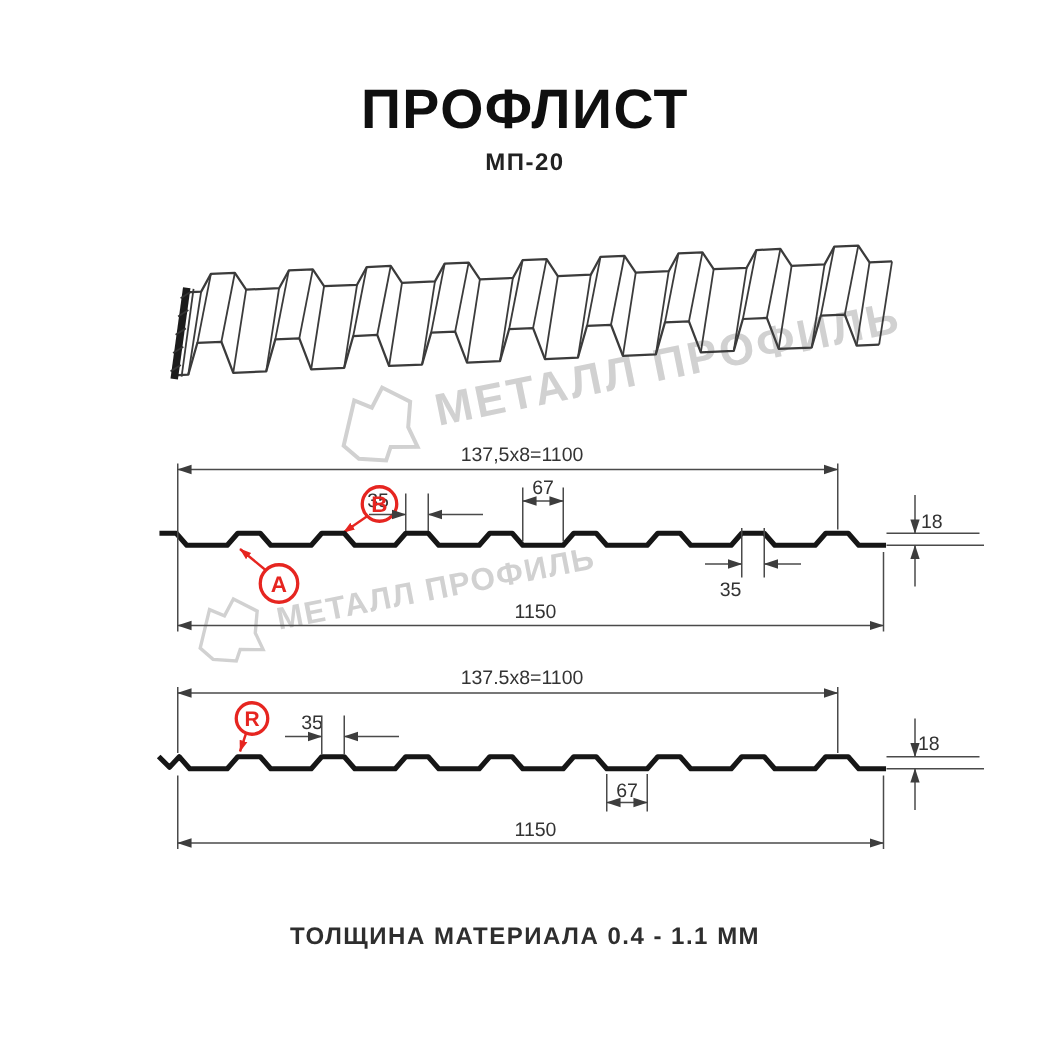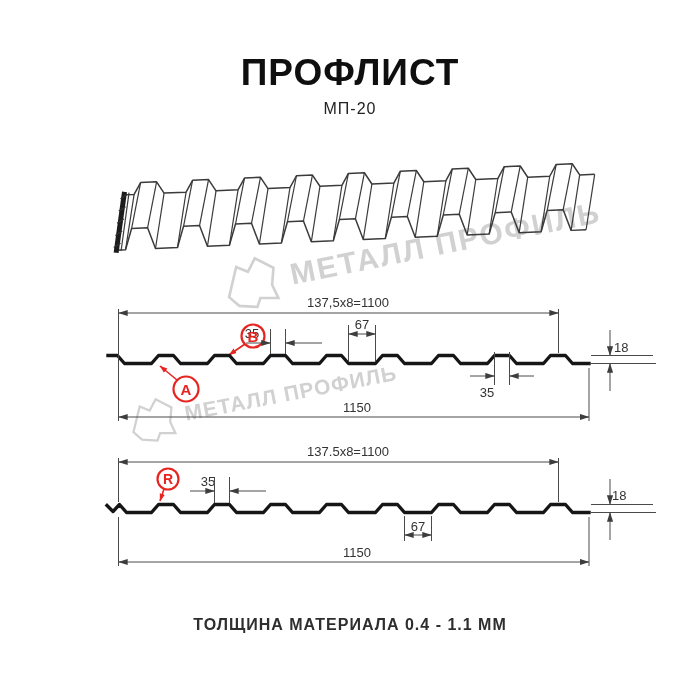--- a/index.html
+++ b/index.html
@@ -1,21 +1,21 @@
 <!DOCTYPE html>
 <html><head>
 <meta charset="utf-8">
 <style>
   html,body{margin:0;padding:0;background:#ffffff;}
   .stage{position:relative;width:700px;height:700px;background:#fff;overflow:hidden;
          font-family:"Liberation Sans",sans-serif;border-radius:31px;}
   .title{position:absolute;top:52px;left:0;width:700px;text-align:center;
          font-size:37px;font-weight:bold;letter-spacing:1px;color:#0f0f0f;}
   .subtitle{position:absolute;top:100px;left:0;width:700px;text-align:center;
-         font-size:16px;font-weight:normal;letter-spacing:1px;color:#222;}
+         font-size:16px;font-weight:bold;letter-spacing:1px;color:#222;}
   .footer{position:absolute;top:616px;left:0;width:700px;text-align:center;
          font-size:16px;font-weight:bold;letter-spacing:1px;color:#2e2e2e;}
   .layer{position:absolute;left:0;top:0;width:700px;height:700px;}
   .wm{position:absolute;display:flex;align-items:center;white-space:nowrap;
       font-weight:bold;color:var(--wm,#c9c9c9);opacity:.85;}
   .wm1{left:222px;top:262px;font-size:30px;letter-spacing:2px;gap:10px;
        transform:rotate(-11.5deg);transform-origin:left center;}
   .wm2{left:128px;top:402px;font-size:21px;letter-spacing:1px;gap:8px;
        transform:rotate(-11deg);transform-origin:left center;}
   .wm-logo{stroke:var(--wm,#c9c9c9);fill:none;stroke-width:4.5;stroke-linejoin:miter;}

